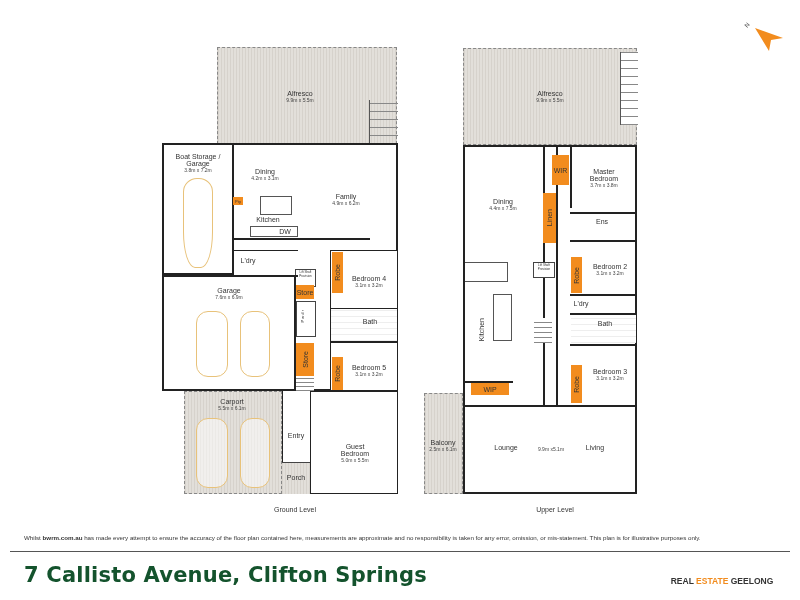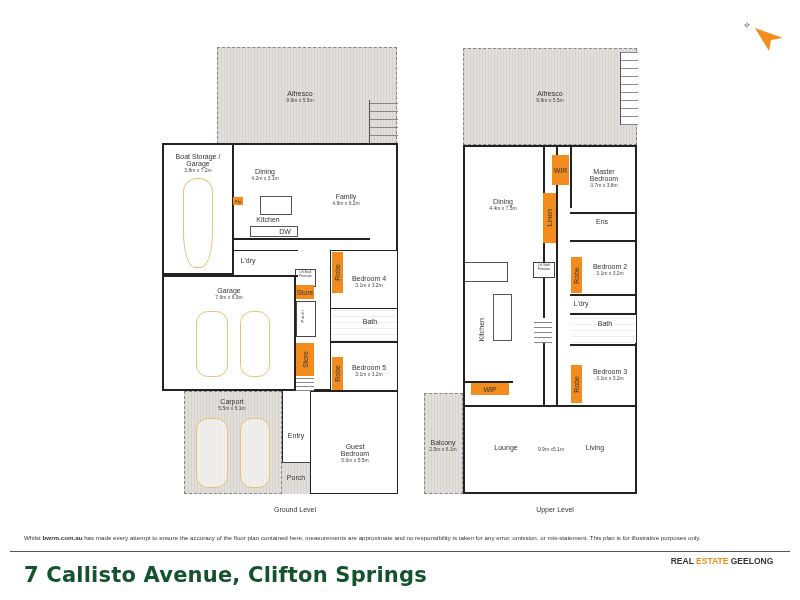--- a/index.html
+++ b/index.html
@@ -197,14 +197,14 @@
   </svg>
 </div>
 
 <div class="abs disclaimer" style="left:24px;top:534px;">
   <span>Whilst </span><b>bwrm.com.au</b><span> has made every attempt to ensure the accuracy of the floor plan contained here, measurements are approximate and no responsibility is taken for any error, omission, or mis-statement. This plan is for illustrative purposes only.</span>
 </div>
 <div class="abs" style="left:10px;top:551px;width:780px;height:1px;background:#555;"></div>
 <div class="abs title" style="left:24px;top:563px;">7 Callisto Avenue, Clifton Springs</div>
 
 <div class="abs" style="left:668px;top:556px;width:108px;text-align:center;">
-  <div style="font-family:'Liberation Sans',sans-serif;font-weight:bold;font-size:8.5px;color:#333;white-space:nowrap;margin-top:0;"><span>REAL </span><span style="color:#f28c1e;">ESTATE</span><span> GEELONG</span></div>
+  <div style="font-family:'Liberation Sans',sans-serif;font-weight:bold;font-size:8.5px;color:#333;white-space:nowrap;margin-top:20px;"><span>REAL </span><span style="color:#f28c1e;">ESTATE</span><span> GEELONG</span></div>
 </div>
 
 </body></html>

